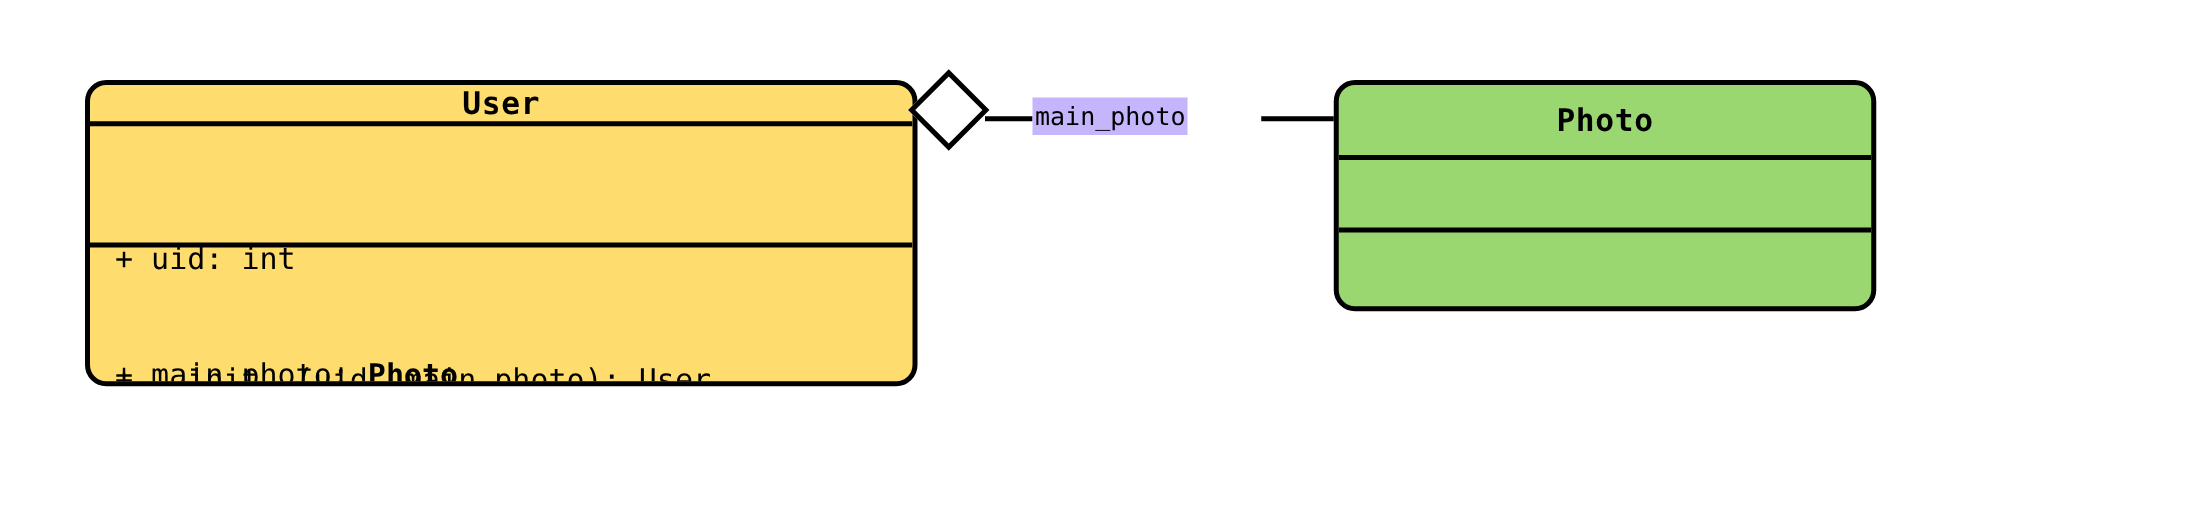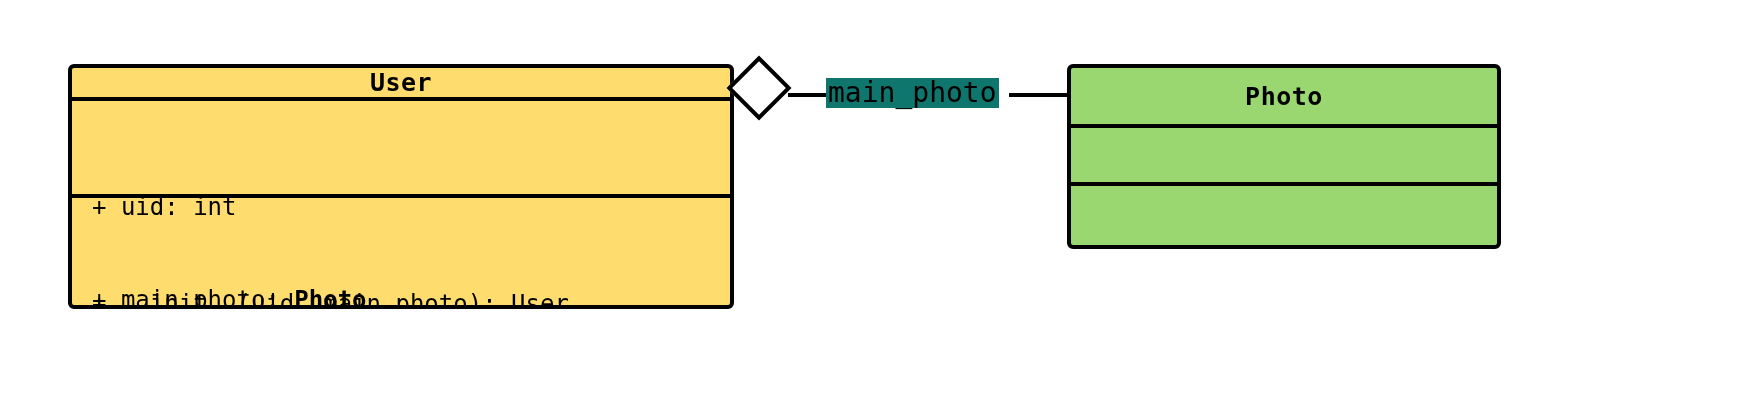--- a/index.html
+++ b/index.html
@@ -17,21 +17,21 @@
     height: 420px;
     background: #ffffff;
     overflow: hidden;
   }
 
   
   .uml-class {
     position: absolute;
     box-sizing: border-box;
     border: 4px solid #000000;
-    border-radius: 6px;
+    border-radius: 17px;
     overflow: hidden;
     display: flex;
     flex-direction: column;
   }
   .uml-class .compartment {
     box-sizing: border-box;
     position: relative;
   }
   .uml-class .compartment + .compartment {
     border-top: 4px solid #000000;
@@ -105,24 +105,24 @@
     background: #ffffff;
     border: 4px solid #000000;
     transform: rotate(45deg);
     box-sizing: content-box;
   }
 
   .assoc-label {
     position: absolute;
     left: 826px;
     top: 78px;
-    font-size: 28px;
+    font-size: 20px;
     line-height: 30px;
     color: #000000;
-    background: #0f766e;
+    background: #c4b5fd;
     padding: 0 2px;
     white-space: pre;
   }
 </style>
 </head>
 <body>
 
 <div id="diagram">
 
   <div class="uml-class" id="class-user">

